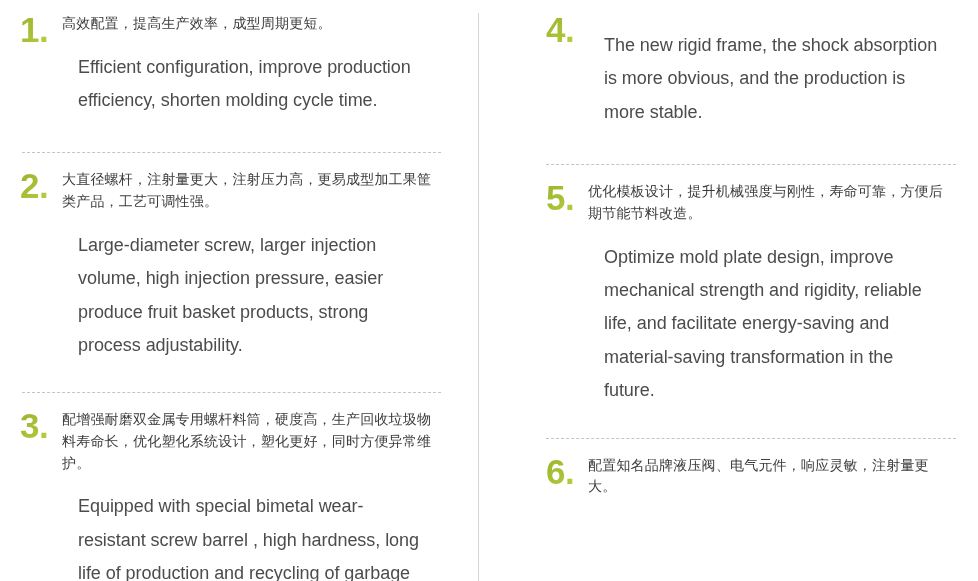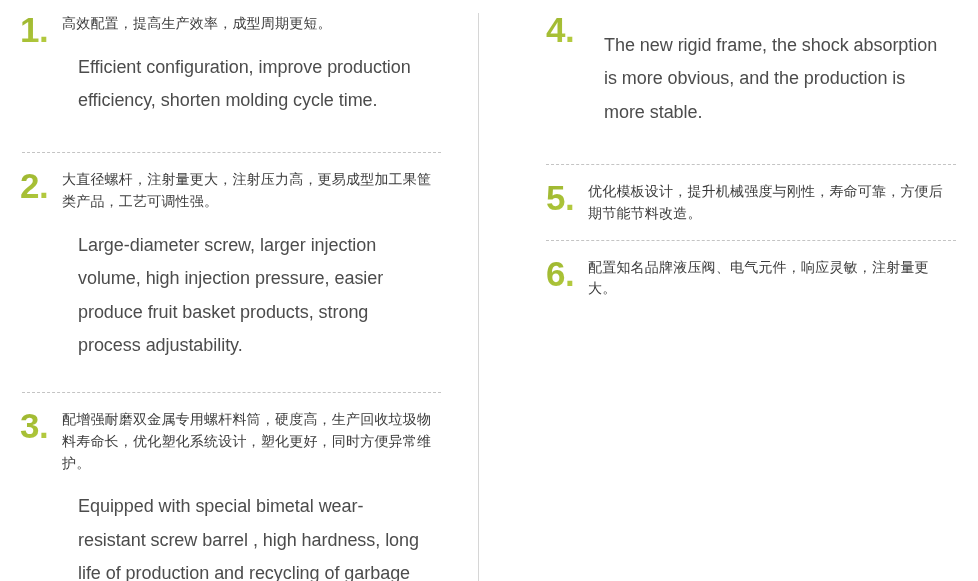--- a/index.html
+++ b/index.html
@@ -142,20 +142,21 @@
         <p class="item-desc-en">The new rigid frame, the shock absorption is more obvious, and the production is more stable.</p>
       </div>
     </div>
 
     <hr class="item-separator sep-1">
 
     <div class="feature-item">
       <div class="item-number">5.</div>
       <div class="item-body">
         <p class="item-title-cn">优化模板设计，提升机械强度与刚性，寿命可靠，方便后期节能节料改造。</p>
+        <p class="item-desc-en">Optimize mold plate design, improve mechanical strength and rigidity, reliable life, and facilitate energy-saving and material-saving transformation in the future.</p>
       </div>
     </div>
 
     <hr class="item-separator">
 
     <div class="feature-item">
       <div class="item-number">6.</div>
       <div class="item-body">
         <p class="item-title-cn">配置知名品牌液压阀、电气元件，响应灵敏，注射量更大。</p>
       </div>

